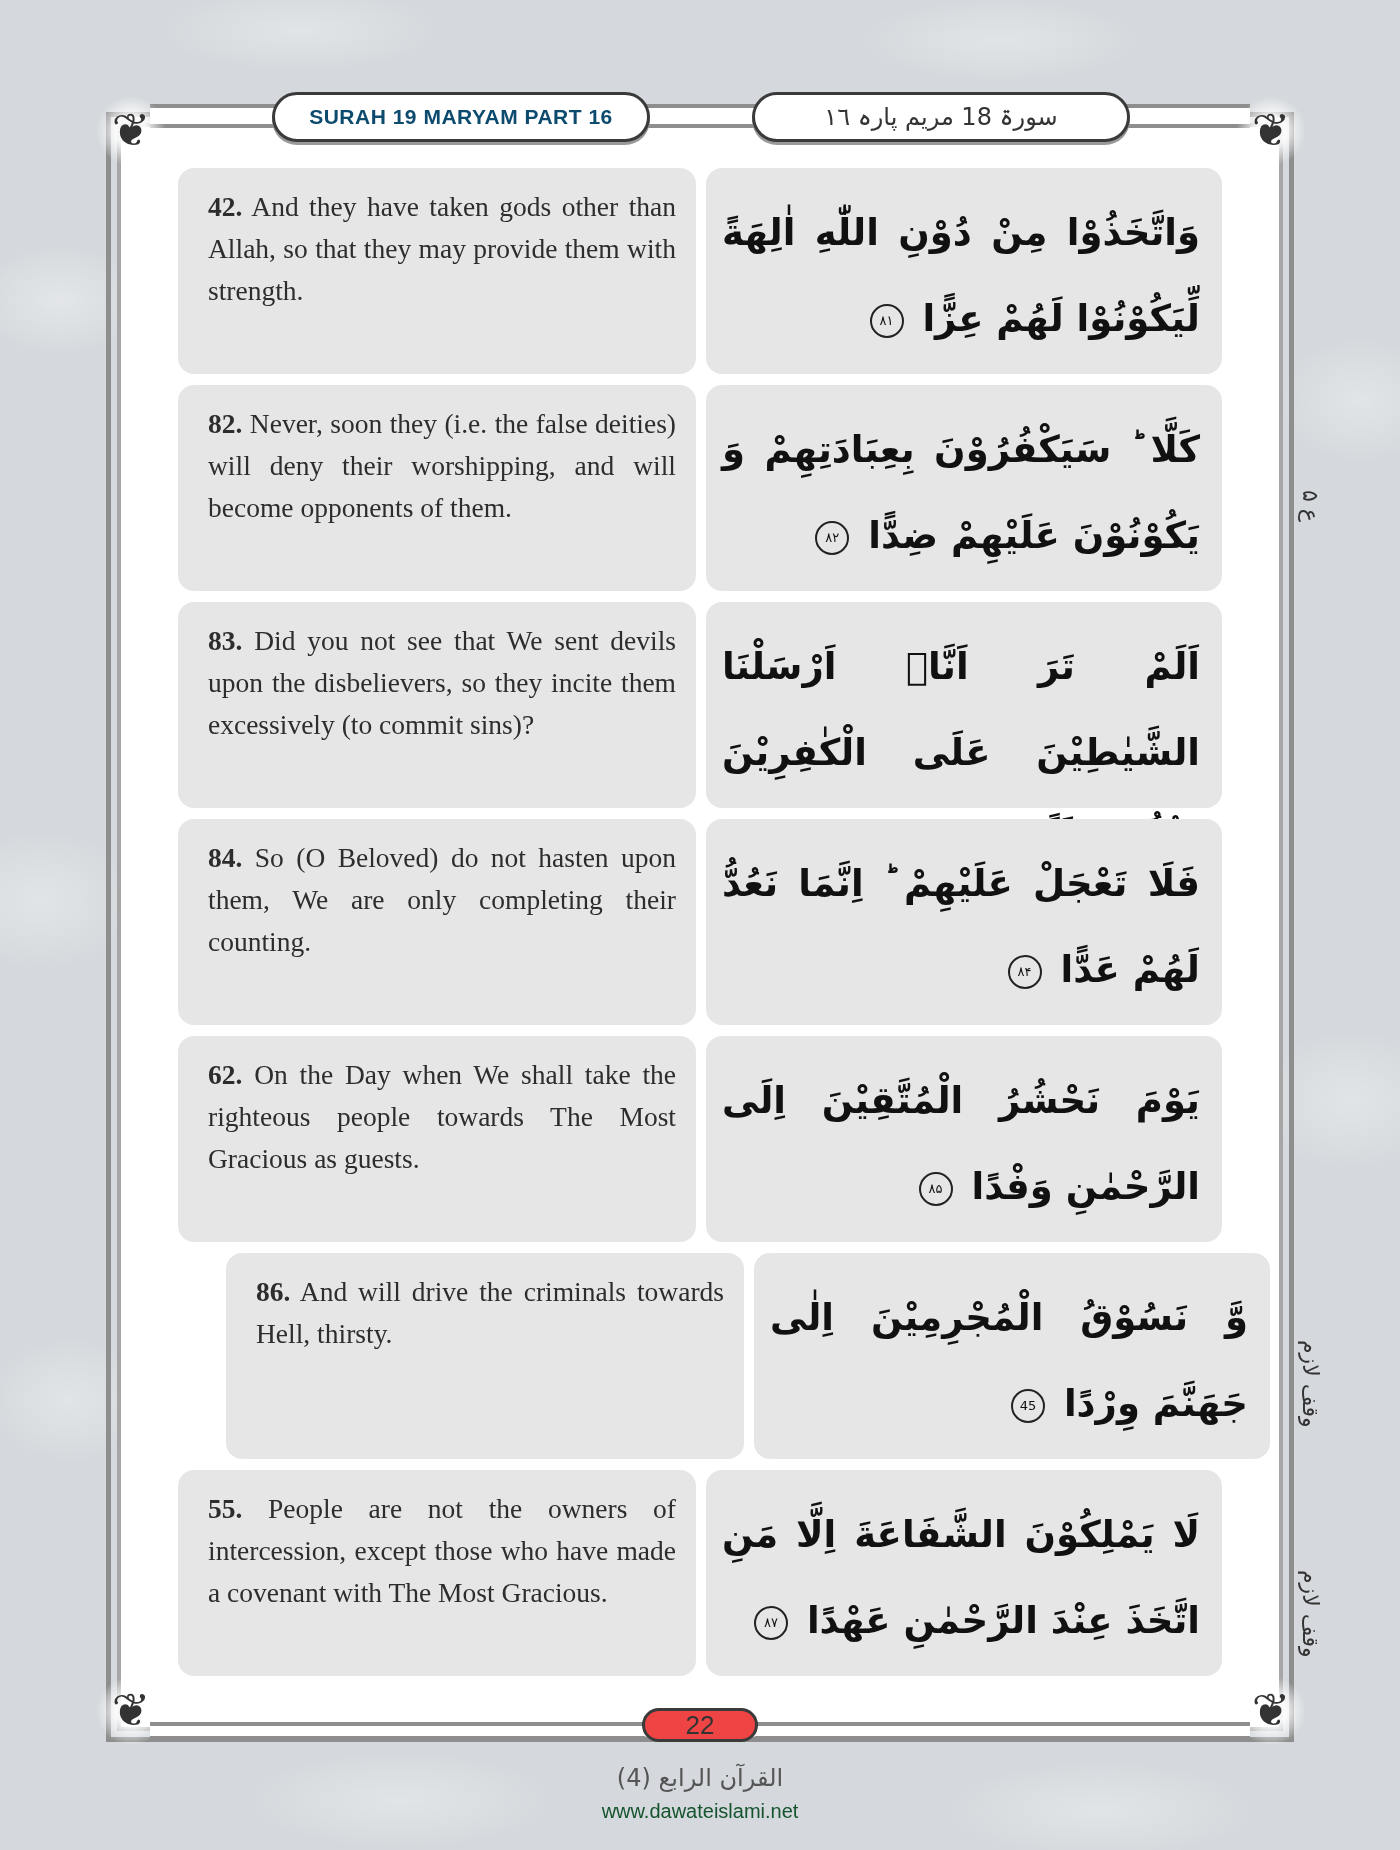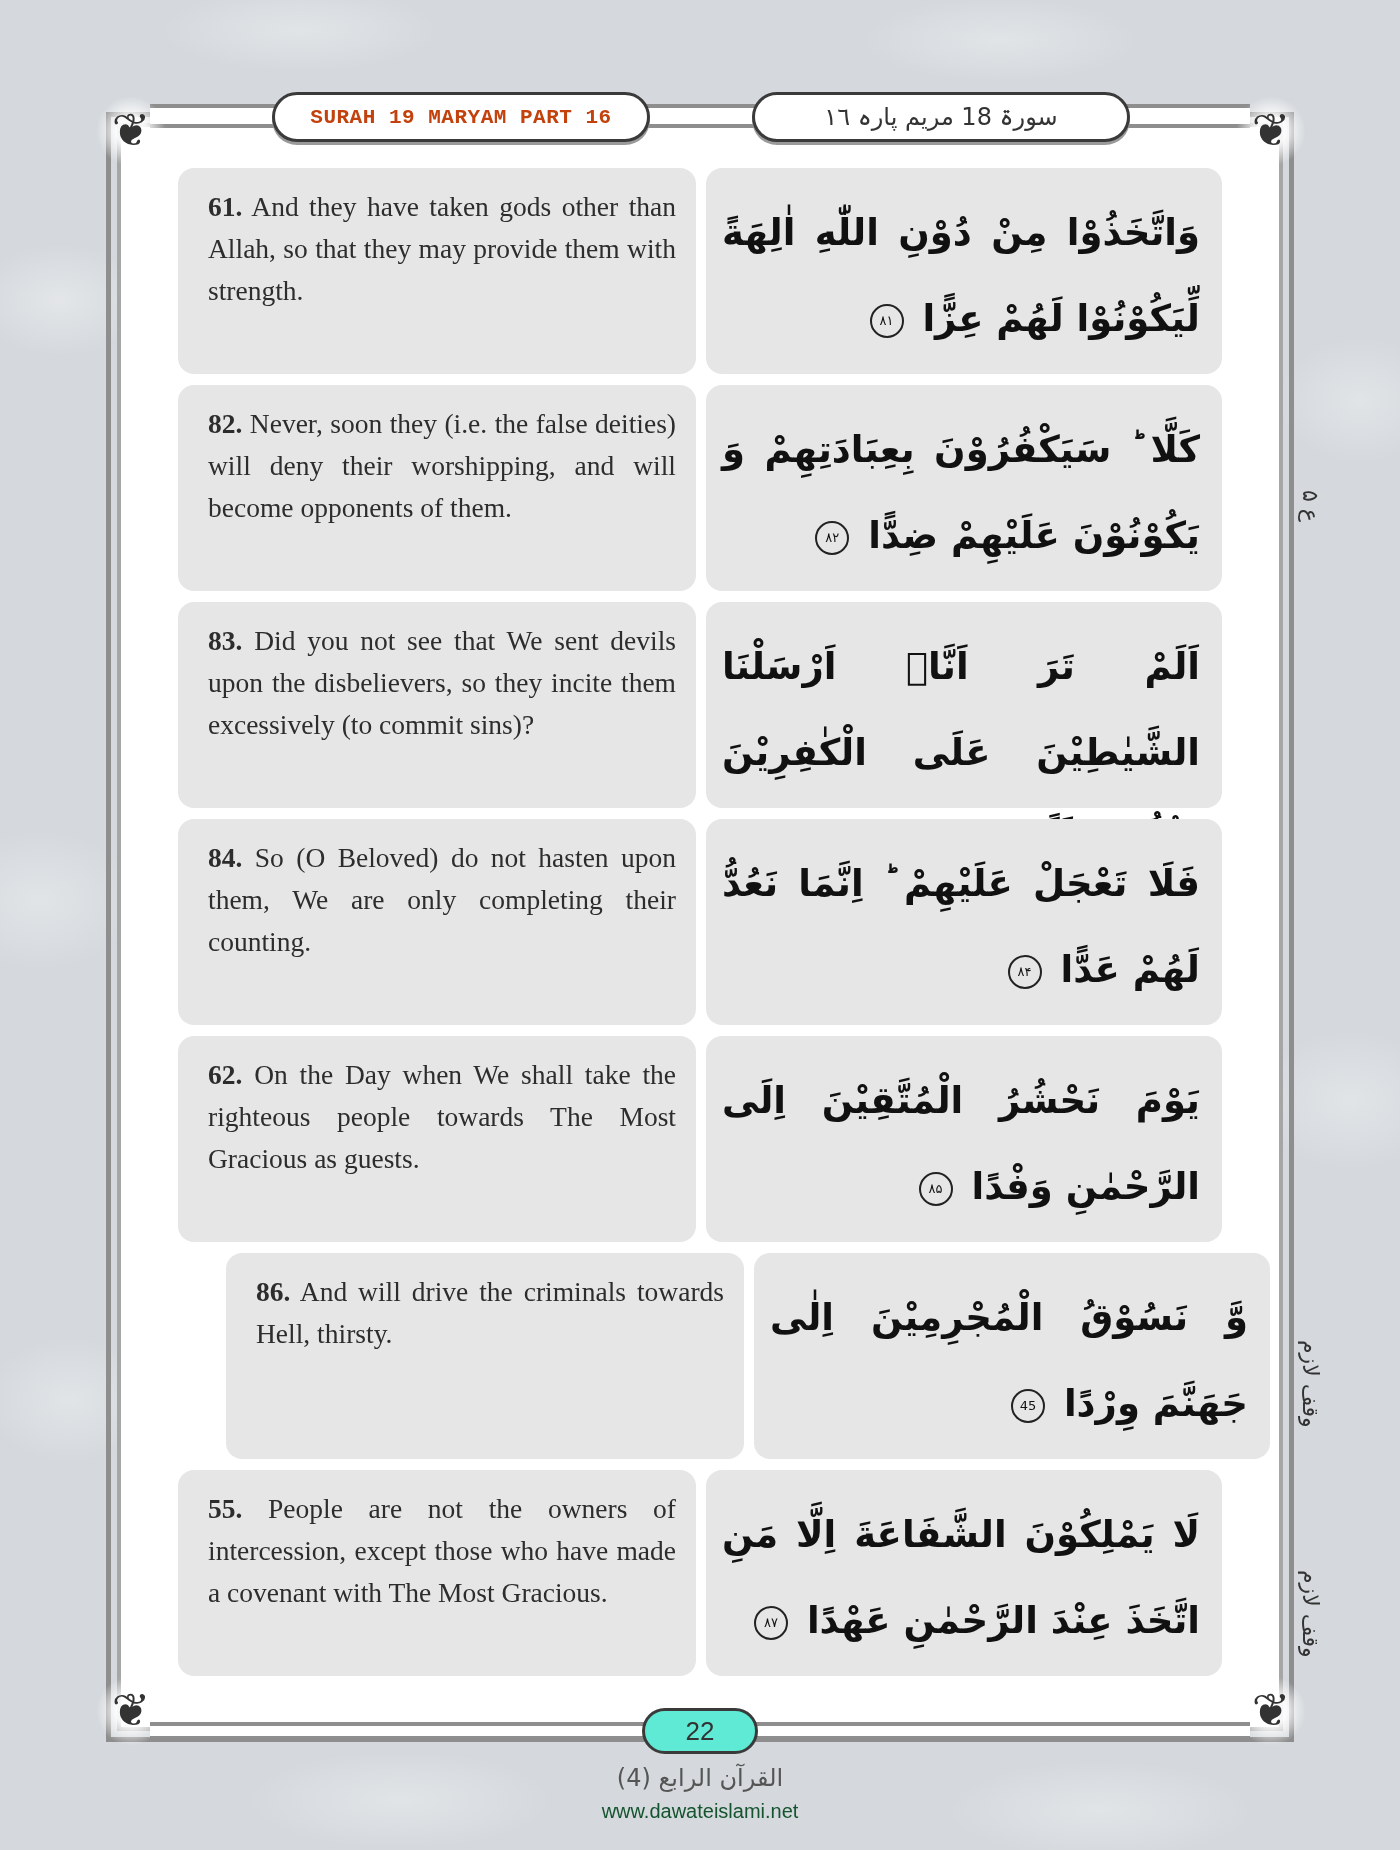--- a/index.html
+++ b/index.html
@@ -34,21 +34,21 @@
     position:absolute; width:70px; height:70px;
     color:#333; font-size:46px; line-height:70px; text-align:center;
     background:radial-gradient(circle, rgba(255,255,255,0.9) 30%, rgba(255,255,255,0) 70%);
   }
   .header-pill {
     position:absolute; top:92px; height:50px; width:378px;
     border:3px solid #3a3a3a; border-radius:26px; background:#fff; box-sizing:border-box;
     display:flex; align-items:center; justify-content:center;
     box-shadow: 0 3px 0 #9a9a9a;
   }
-  .header-pill.en { left:272px; font-family:Liberation Mono, monospace; font-weight:bold; font-size:21px; letter-spacing:0.5px; color:#c2410c; }
+  .header-pill.en { left:272px; font-family:Liberation Sans, sans-serif; font-weight:bold; font-size:21px; letter-spacing:0.5px; color:#0c4a6e; }
   .header-pill.ar { left:752px; font-family:"DejaVu Sans", sans-serif; font-size:24px; color:#333; direction:rtl; }
   .header-band {
     position:absolute; top:104px; height:24px; background:#fff;
     border-top:4px solid #8e8e8e; border-bottom:4px solid #8e8e8e; box-sizing:border-box;
   }
   .cards { position:absolute; left:178px; top:168px; width:1044px; }
   .row { position:absolute; left:0; width:1044px; height:206px; }
   .card {
     position:absolute; top:0; height:206px; background:#e6e6e6; border-radius:16px;
     box-sizing:border-box;
@@ -67,22 +67,22 @@
   .ayah-mark {
     display:inline-block; width:30px; height:30px; border:2px solid #222; border-radius:50%;
     font-size:13px; line-height:30px; text-align:center; vertical-align:middle; font-weight:normal;
     margin-right:6px;
   }
   .margin-note {
     position:absolute; left:1298px; writing-mode:vertical-rl; font-family:"DejaVu Sans", sans-serif;
     font-size:22px; color:#333;
   }
   .page-pill {
-    position:absolute; left:642px; top:1708px; width:116px; height:46px;
-    border:3px solid #3a3a3a; border-radius:24px; background:#5eead4; box-sizing:border-box;
+    position:absolute; left:642px; top:1708px; width:116px; height:34px;
+    border:3px solid #3a3a3a; border-radius:24px; background:#ef4444; box-sizing:border-box;
     display:flex; align-items:center; justify-content:center;
     font-family:"Liberation Sans", sans-serif; font-size:26px; color:#333;
   }
   .bottom-band {
     position:absolute; top:1722px; height:18px; background:#fff;
     border-top:4px solid #8e8e8e; border-bottom:4px solid #8e8e8e; box-sizing:border-box;
   }
   .footer-ar {
     position:absolute; left:0; width:1400px; top:1764px; text-align:center;
     font-family:"DejaVu Sans", sans-serif; font-size:24px; color:#555; direction:rtl;
@@ -107,21 +107,21 @@
 <div class="header-pill ar">سورۃ 18 مریم پارہ ۱٦</div>
 
 <div class="corner" style="left:96px;top:96px;">❦</div>
 <div class="corner" style="left:1236px;top:96px;">❦</div>
 <div class="corner" style="left:96px;top:1676px;">❦</div>
 <div class="corner" style="left:1236px;top:1676px;">❦</div>
 
 <div class="cards">
   <div class="row" style="top:0px;">
     <div class="card en">
-      <div class="en-text"><span class="vnum">61.</span> <span>And they have taken gods other than Allah, so that they may provide them with strength.</span></div>
+      <div class="en-text"><span class="vnum">42.</span> <span>And they have taken gods other than Allah, so that they may provide them with strength.</span></div>
     </div>
     <div class="card ar">
       <div class="ar-text"><span>وَاتَّخَذُوْا مِنْ دُوْنِ اللّٰهِ اٰلِهَةً لِّیَكُوْنُوْا لَهُمْ عِزًّا</span> <span class="ayah-mark">۸۱</span></div>
     </div>
   </div>
 
   <div class="row" style="top:217px;">
     <div class="card en">
       <div class="en-text"><span class="vnum">82.</span> <span>Never, soon they (i.e. the false deities) will deny their worshipping, and will become opponents of them.</span></div>
     </div>

